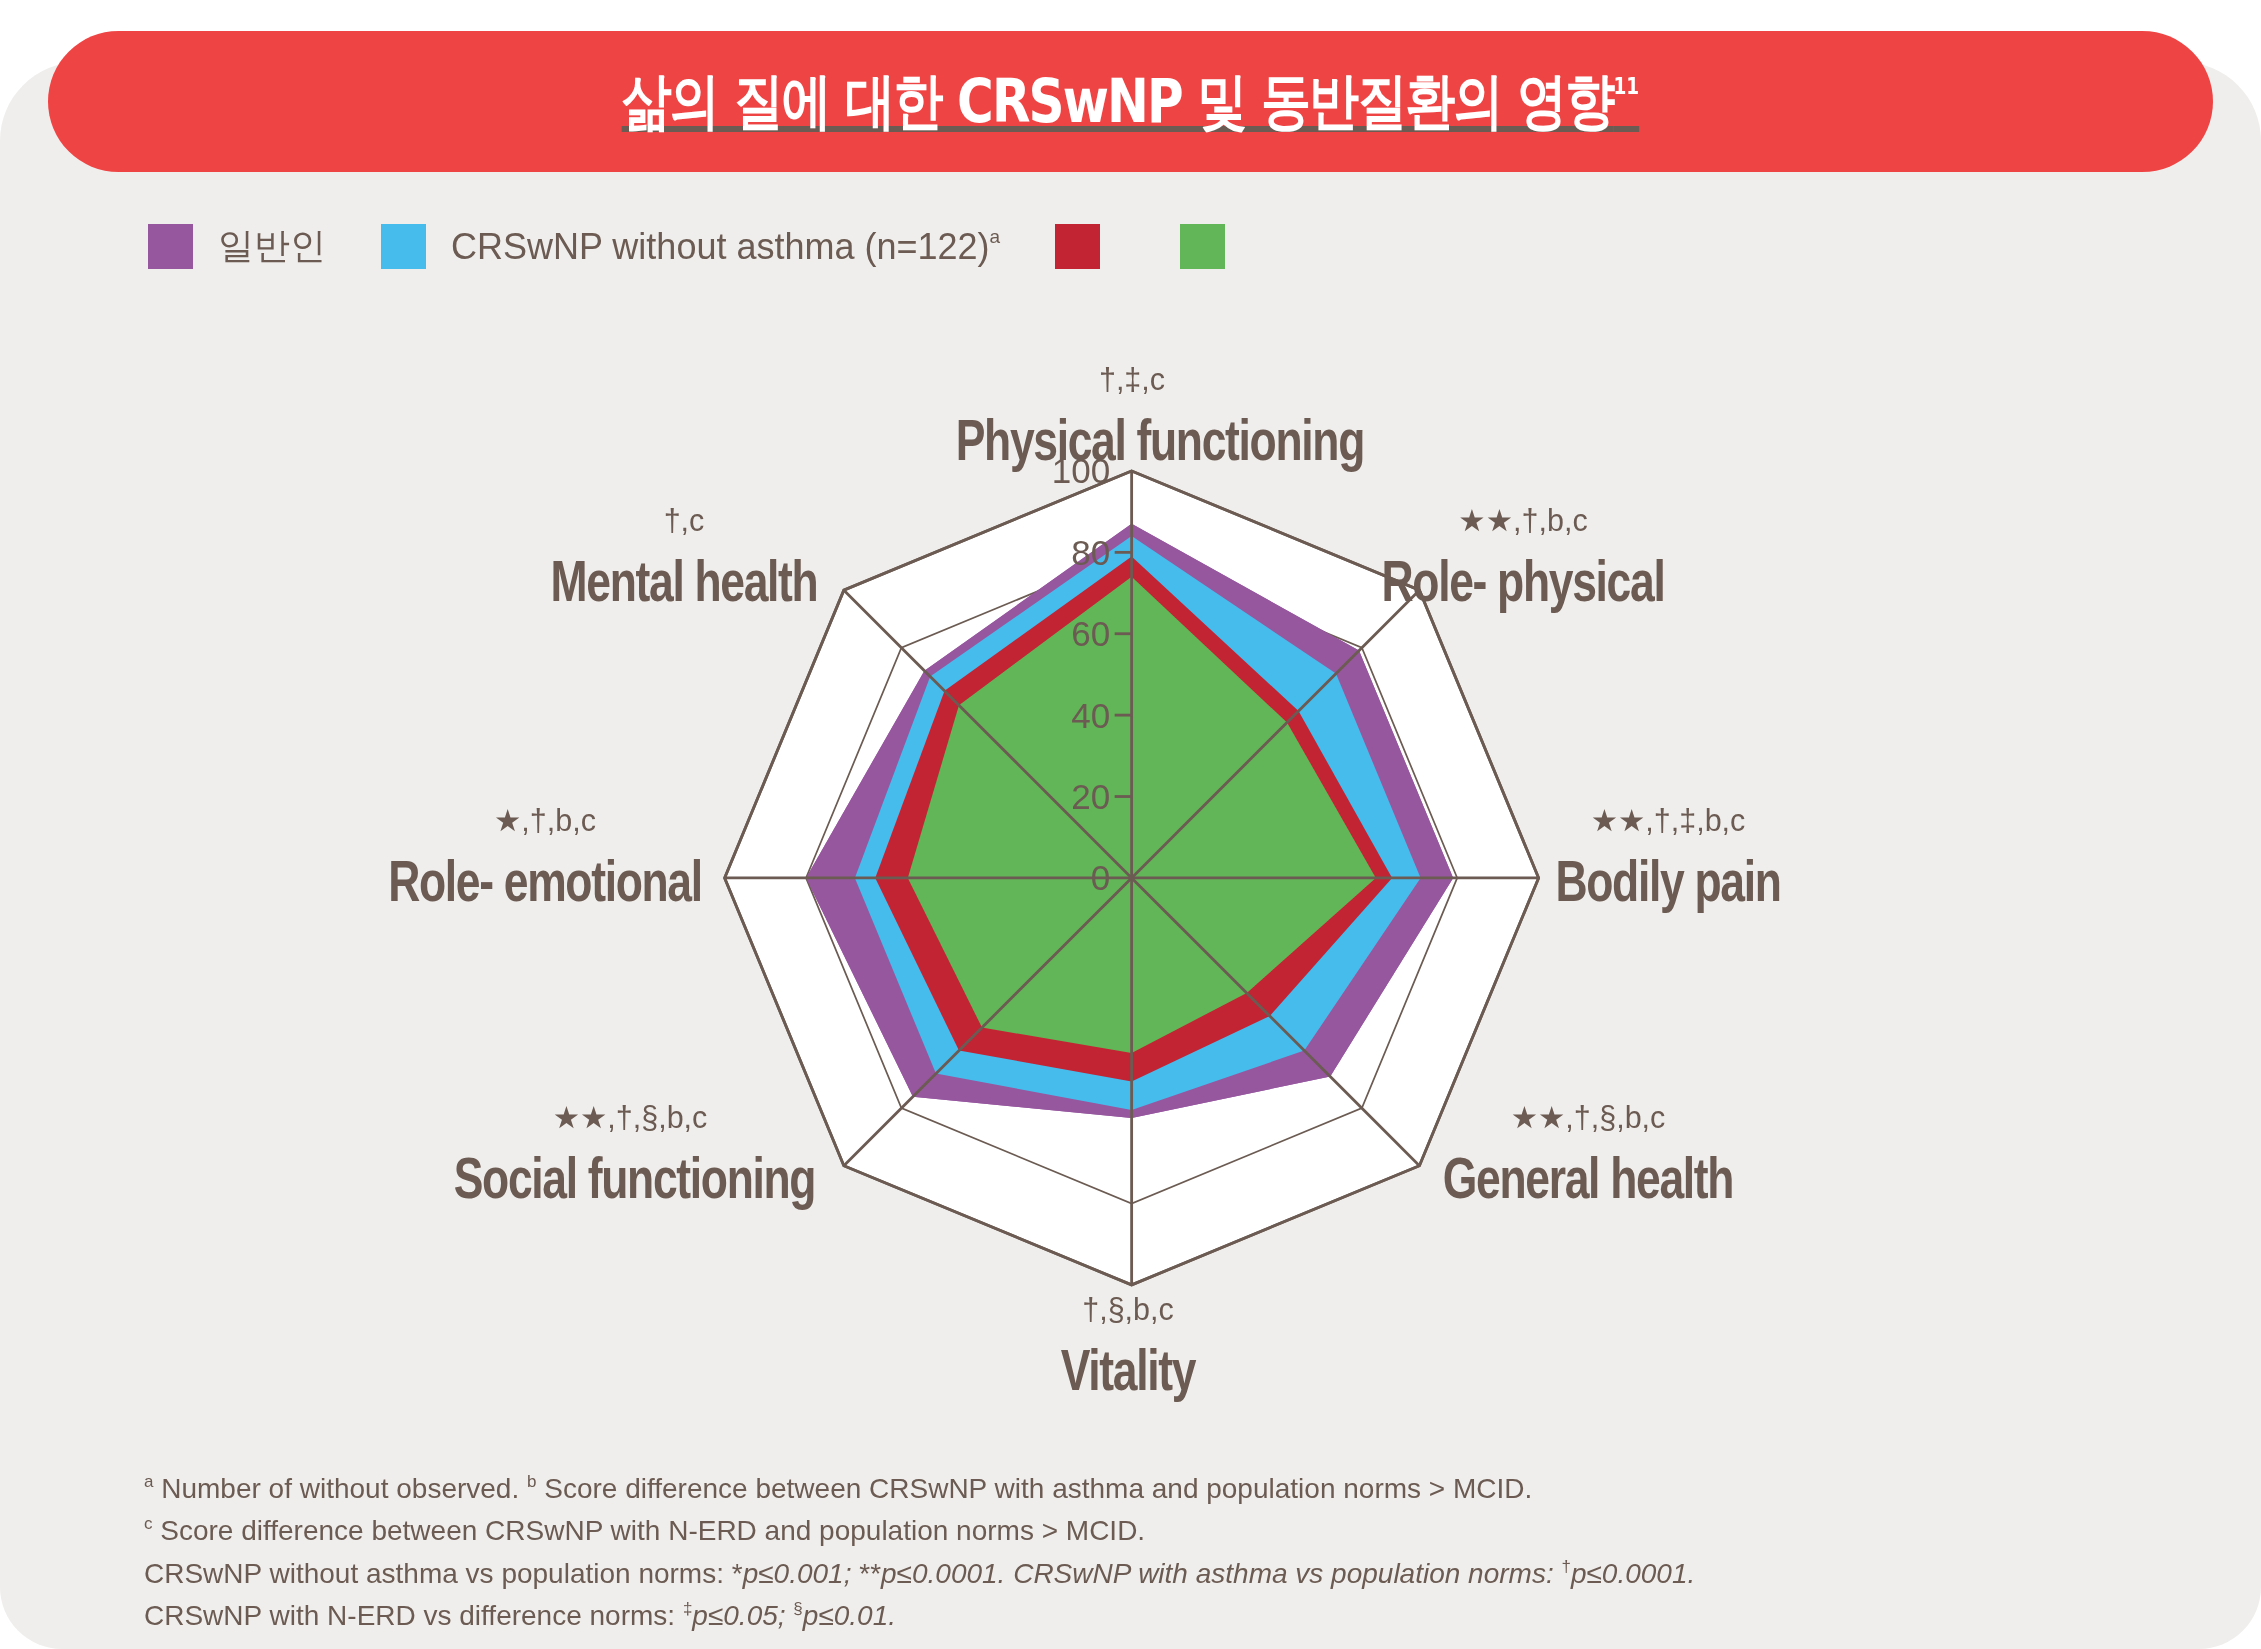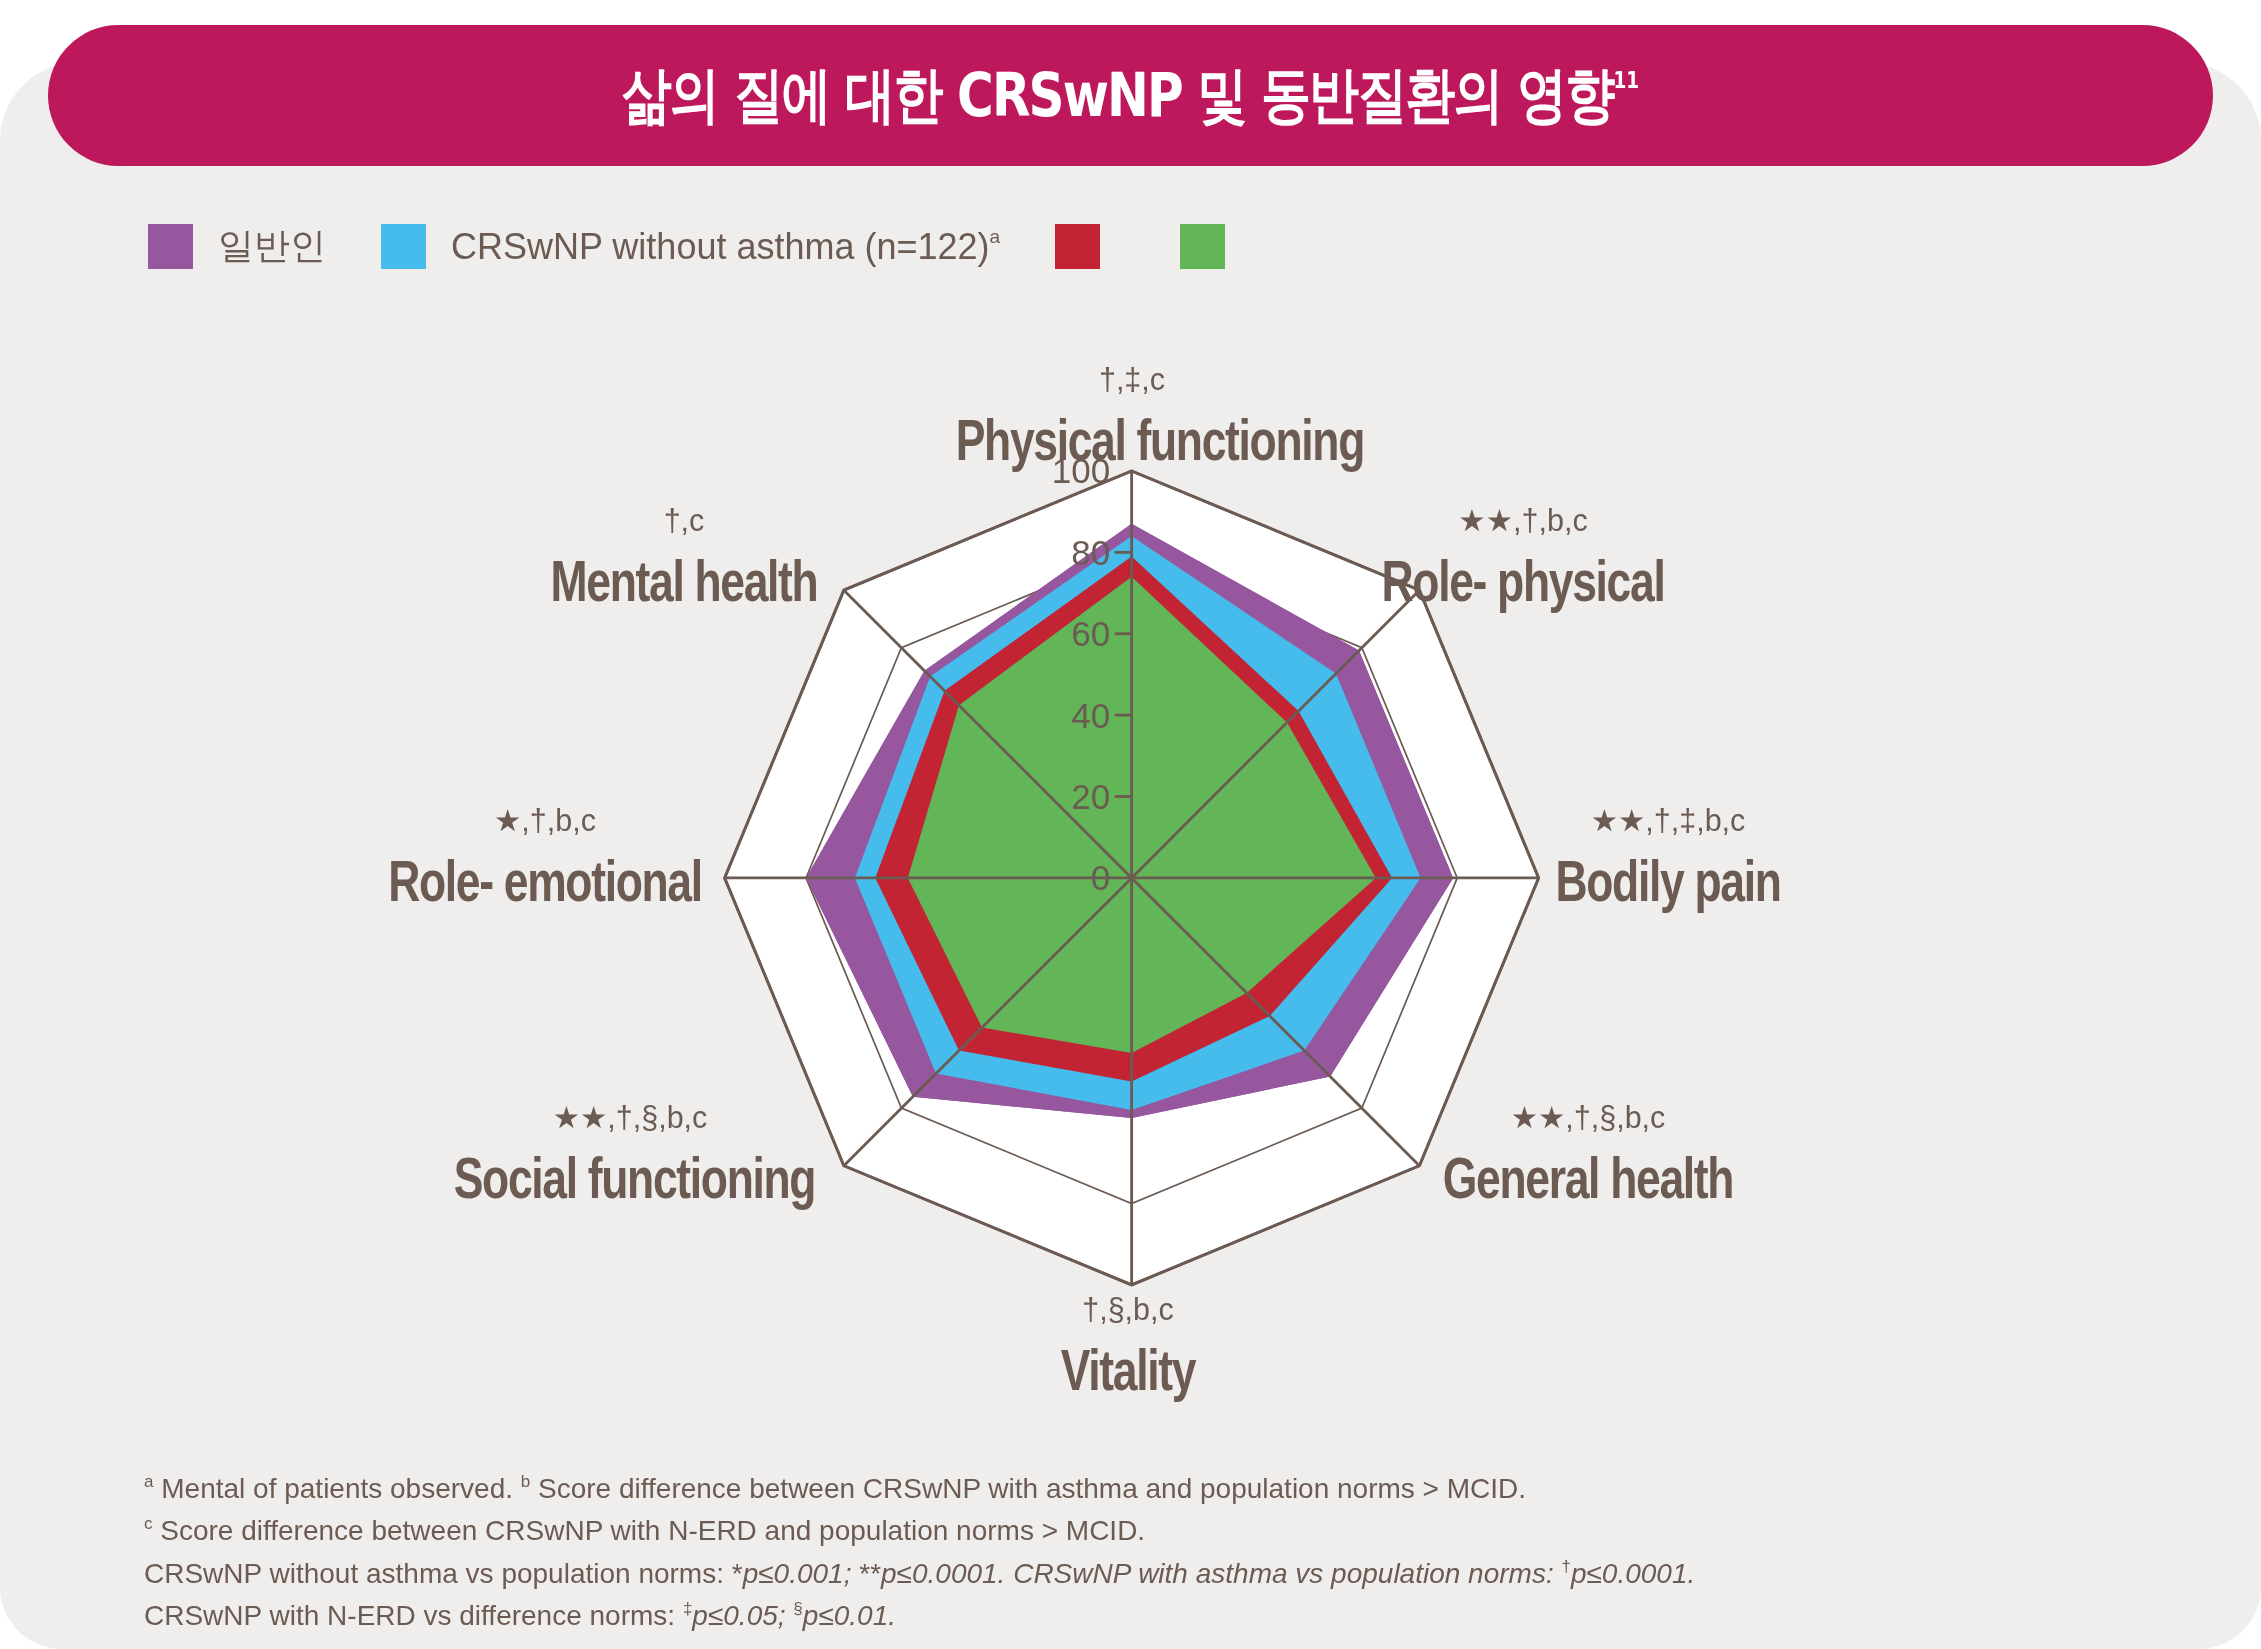--- a/index.html
+++ b/index.html
@@ -5,23 +5,23 @@
   html, body { margin: 0; padding: 0; }
   body {
     width: 2261px; height: 1649px; background: #ffffff; position: relative; overflow: hidden;
     font-family: "Liberation Sans", sans-serif; color: #6b5b52;
   }
   .panel {
     position: absolute; left: 0; top: 62px; width: 2261px; height: 1587px;
     background: #f0eeec; border-radius: 79px 79px 62px 62px;
   }
   .title-bar {
-    position: absolute; left: 48px; top: 25px; width: 2165px; height: 141px;
-    background: #be185d; border-radius: 71px;
-    display: flex; align-items: center; justify-content: center;
+    position: absolute; left: 48px; top: 31px; width: 2165px; height: 141px;
+    background: #ef4444; border-radius: 71px;
+    display: flex; align-items: center; justify-content: center; text-decoration: underline;
   }
   .title-text {
     color: #ffffff; font-size: 61px; font-weight: bold; letter-spacing: -2.3px;
     font-family: "DejaVu Sans", sans-serif; transform: scaleX(0.82);
   }
   .title-text sup { font-size: 22.6px; vertical-align: 28px; letter-spacing: 0; }
   .legend {
     position: absolute; top: 222px; left: 148px; display: flex; align-items: center; gap: 15px;
   }
   .legend-item { display: flex; align-items: center; margin-right: 40px; }
@@ -128,18 +128,18 @@
       <span class="sig">★,†,b,c</span>
       <span class="name">Role- emotional</span>
     </div>
     <div class="axis-label" style="left: 458px; top: 503px; width: 452px;">
       <span class="sig">†,c</span>
       <span class="name">Mental health</span>
     </div>
   </div>
 
 <div class="footnotes">
-  <div><sup>a</sup> <span>Mental of patients observed.</span> <sup>b</sup> <span>Score difference between CRSwNP with asthma and population norms &gt; MCID.</span></div>
+  <div><sup>a</sup> <span>Number of without observed.</span> <sup>b</sup> <span>Score difference between CRSwNP with asthma and population norms &gt; MCID.</span></div>
   <div><sup>c</sup> <span>Score difference between CRSwNP with N-ERD and population norms &gt; MCID.</span></div>
   <div><span>CRSwNP without asthma vs population norms: </span>*<i>p≤0.001; </i>**<i>p≤0.0001. CRSwNP with asthma vs population norms: </i> <sup>†</sup><i>p≤0.0001.</i></div>
   <div><span>CRSwNP with N-ERD vs difference norms: </span><sup>‡</sup><i>p≤0.05; </i><sup>§</sup><i>p≤0.01.</i></div>
 </div>
 
 
 </body></html>

